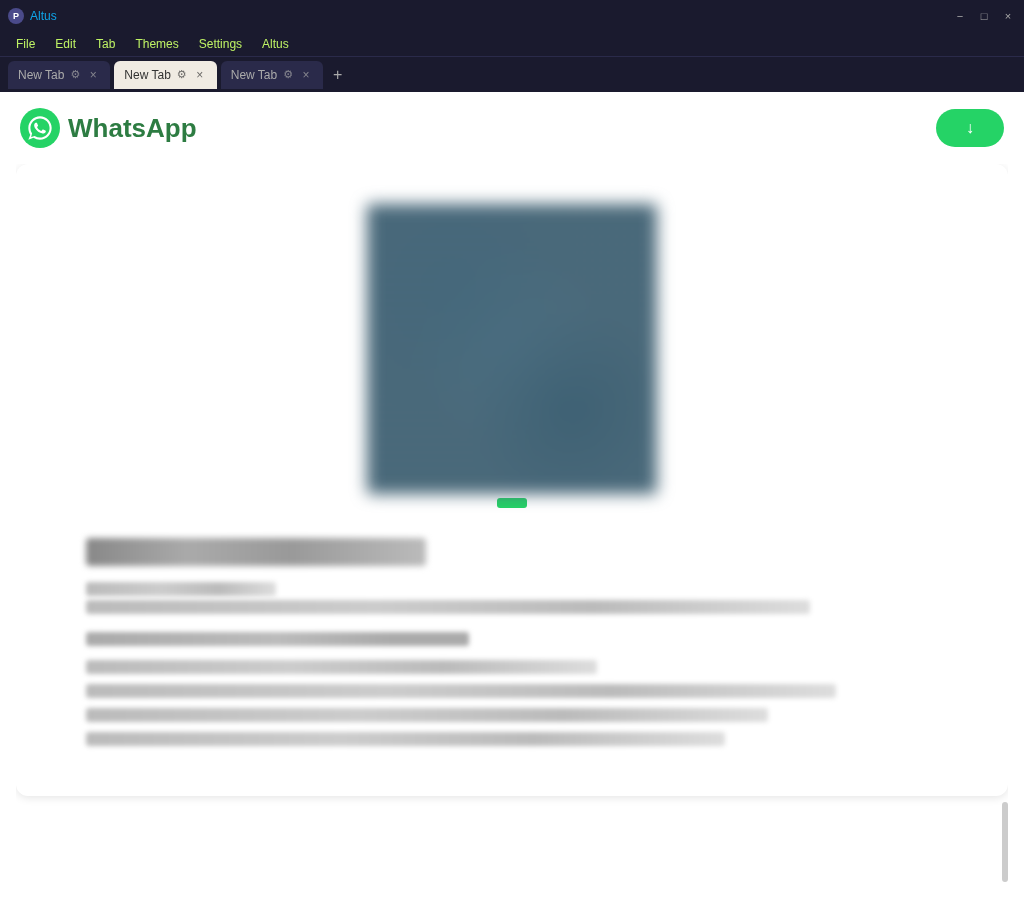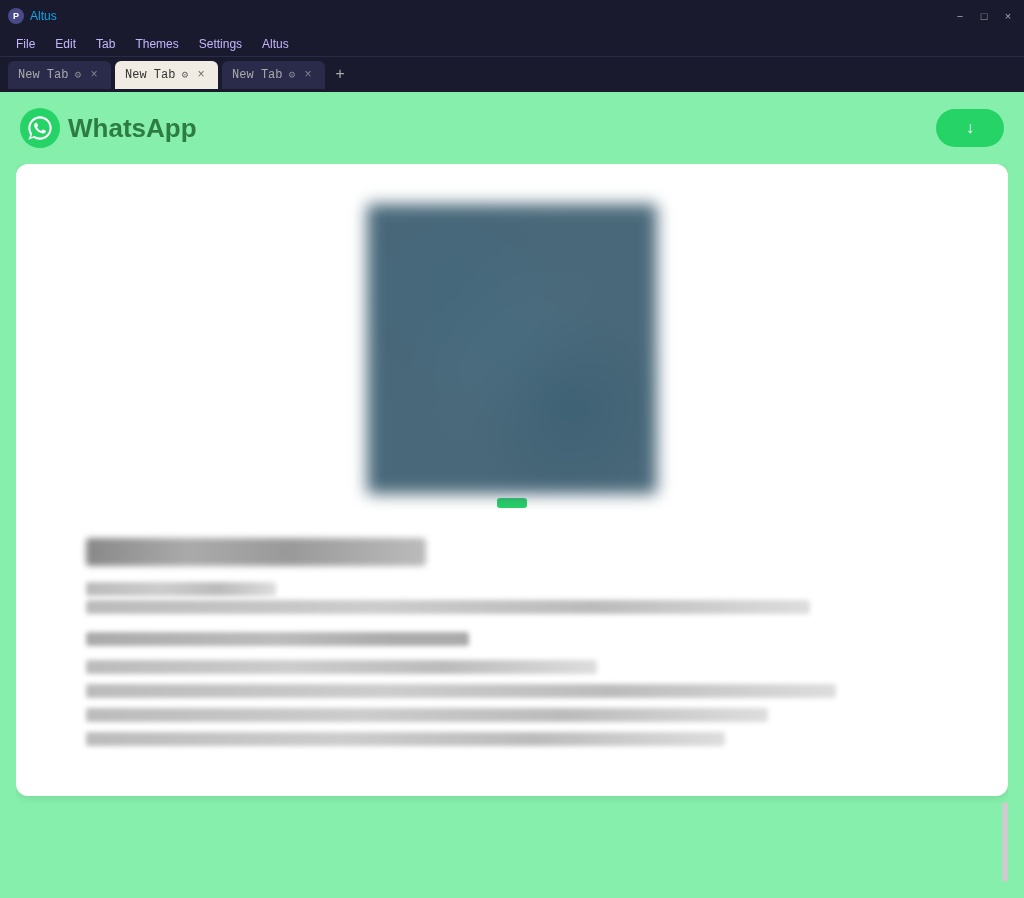--- a/index.html
+++ b/index.html
@@ -63,37 +63,36 @@
     
     #menu-bar {
       height: 24px;
       background: #1a1a2e;
       display: flex;
       align-items: center;
       padding: 0 8px;
       gap: 4px;
     }
     .menu-item {
-      color: #c4b5fd;
+      color: #bef264;
       font-size: 12px;
       padding: 2px 8px;
       cursor: pointer;
       border-radius: 3px;
     }
 
     
     #tab-bar {
       height: 36px;
       background: #1a1a2e;
       display: flex;
       align-items: center;
       padding: 0 8px;
       gap: 4px;
       border-top: 1px solid #2a2a4a;
-      font-family: Liberation Mono, monospace;
     }
     .tab {
       display: flex;
       align-items: center;
       gap: 6px;
       padding: 4px 10px;
       border-radius: 6px 6px 0 0;
       font-size: 12px;
       cursor: pointer;
       height: 28px;
@@ -124,21 +123,21 @@
     .tab-add {
       color: #aaa;
       font-size: 16px;
       padding: 0 6px;
       cursor: pointer;
     }
 
     
     #content-area {
       height: calc(898px - 32px - 24px - 36px);
-      background: #86efac;
+      background: #ffffff;
       padding: 16px;
       display: flex;
       flex-direction: column;
       overflow: hidden;
     }
 
     
     #whatsapp-header {
       display: flex;
       align-items: center;

